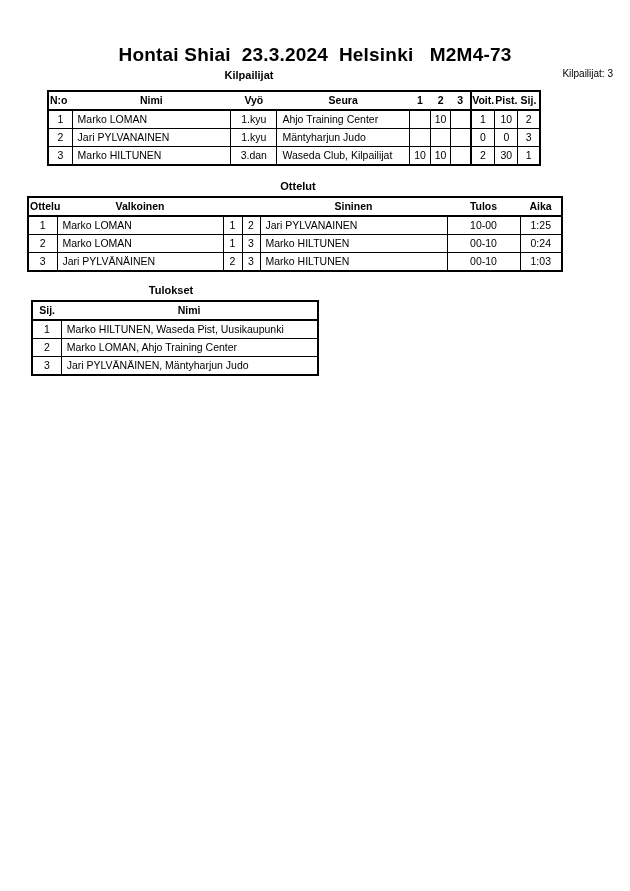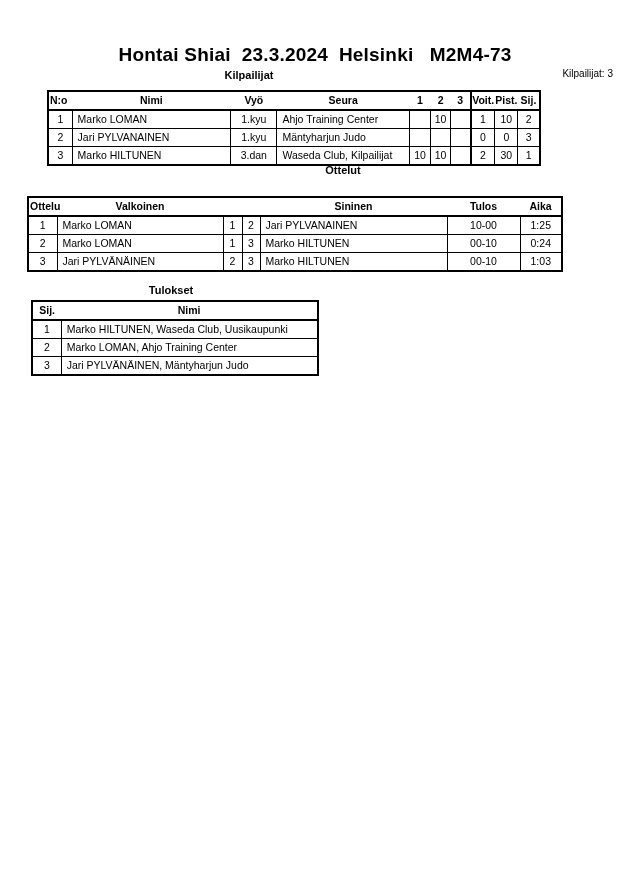--- a/index.html
+++ b/index.html
@@ -16,21 +16,21 @@
     white-space:pre; letter-spacing:0.2px;
   }
   .note {
     top:68px; right:17px; font-size:10px; white-space:pre;
   }
   .sec-title {
     font-size:11px; font-weight:bold; transform:translateX(-50%);
     white-space:nowrap;
   }
   #sec1 { left:234px; top:69px;margin-left:15px; }
-  #sec2 { left:298px; top:164px;margin-left:45px; }
+  #sec2 { left:298px; top:180px; }
   #sec3 { left:171px; top:284px; }
 
   table.rpt {
     position:absolute;
     border-collapse:collapse; table-layout:fixed;
     border:2px solid #000;
     font-size:10.5px;
   }
   table.rpt th, table.rpt td {
     height:17px; padding:0; margin:0;
@@ -182,21 +182,21 @@
     <col style="width:29px">
       <col style="width:255px">
   </colgroup>
   <tbody>
     <tr>
       <th>Sij.</th>
       <th>Nimi</th>
     </tr>
     <tr>
       <td>1</td>
-      <td class="al">Marko HILTUNEN, Waseda Club, Uusikaupunki</td>
+      <td class="al">Marko HILTUNEN, Waseda Pist, Uusikaupunki</td>
     </tr>
     <tr>
       <td>2</td>
       <td class="al">Marko LOMAN, Ahjo Training Center</td>
     </tr>
     <tr>
       <td>3</td>
       <td class="al">Jari PYLVÄNÄINEN, Mäntyharjun Judo</td>
     </tr>
   </tbody>

